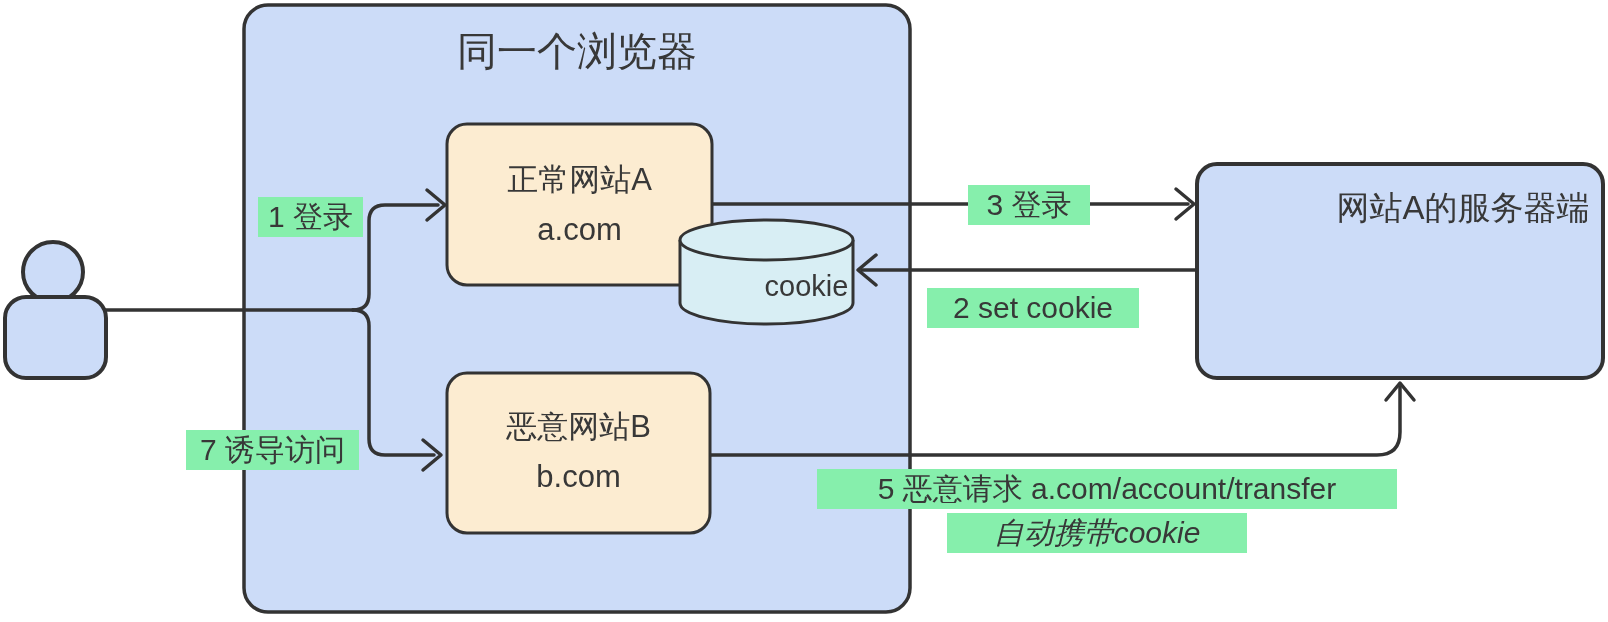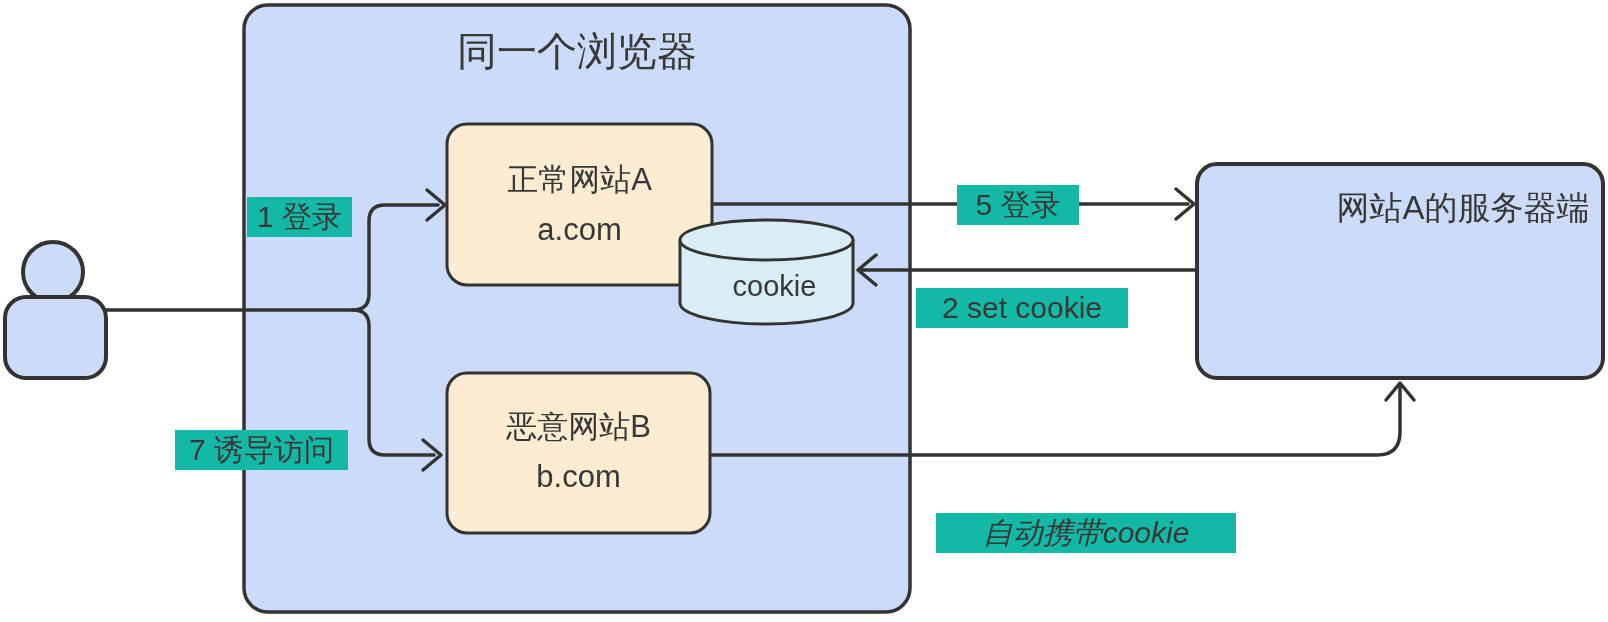--- a/index.html
+++ b/index.html
@@ -11,21 +11,21 @@
     font-family: "Liberation Sans", sans-serif;
     color: #383838;
     overflow: hidden;
   }
   #diagram-svg { position: absolute; left: 0; top: 0; }
   .shape { stroke: #333333; }
   .connector { stroke: #333333; stroke-width: 3.5; fill: none; stroke-linecap: round; }
   .arrowhead { stroke: #333333; stroke-width: 3.5; fill: none; stroke-linecap: round; stroke-linejoin: round; }
   .txt { position: absolute; text-align: center; color: #383838; }
   .node-label { font-size: 31px; line-height: 50px; }
-  .edge-label { font-size: 30px; line-height: 40px; background: #14b8a6; }
+  .edge-label { font-size: 30px; line-height: 40px; background: #86efac; margin-left: 11px; }
 </style>
 </head>
 <body>
 
 <div id="stage">
 
   <svg id="diagram-svg" width="1608" height="622" viewBox="0 0 1608 622">
 
     <rect class="shape" x="244" y="5" width="666" height="607" rx="24" stroke-width="3.5" fill="#ccdcf8"></rect>
 
@@ -59,28 +59,29 @@
   <div class="txt node-label" style="left:447px; top:155px; width:265px;">
     <div>正常网站A</div>
     <div>a.com</div>
   </div>
 
   <div class="txt node-label" style="left:447px; top:402px; width:263px;">
     <div>恶意网站B</div>
     <div>b.com</div>
   </div>
 
-  <div class="txt" style="left:688px; top:270px; width:173px; font-size:29px;">cookie</div>
+  <div class="txt" style="left:720px; top:270px; width:173px; font-size:29px;">cookie</div>
 
   <div class="txt" style="left:1260px; top:186px; width:406px; font-size:33px;">网站A的服务器端</div>
 
   <div class="txt edge-label" style="left:247px; top:197px; width:105px;">1 登录</div>
 
-  <div class="txt edge-label" style="left:957px; top:185px; width:122px;">5 登录</div>
+  <div class="txt edge-label" style="left:957px; top:185px; width:122px;">3 登录</div>
 
   <div class="txt edge-label" style="left:916px; top:288px; width:212px;">2 set cookie</div>
 
   <div class="txt edge-label" style="left:175px; top:430px; width:173px;">7 诱导访问</div>
 
+  <div class="txt edge-label" style="left:806px; top:469px; width:580px;">5 恶意请求 a.com/account/transfer</div>
 
   <div class="txt edge-label" style="left:936px; top:513px; width:300px;font-style:italic;">自动携带cookie</div>
 
 </div>
 
 </body></html>

